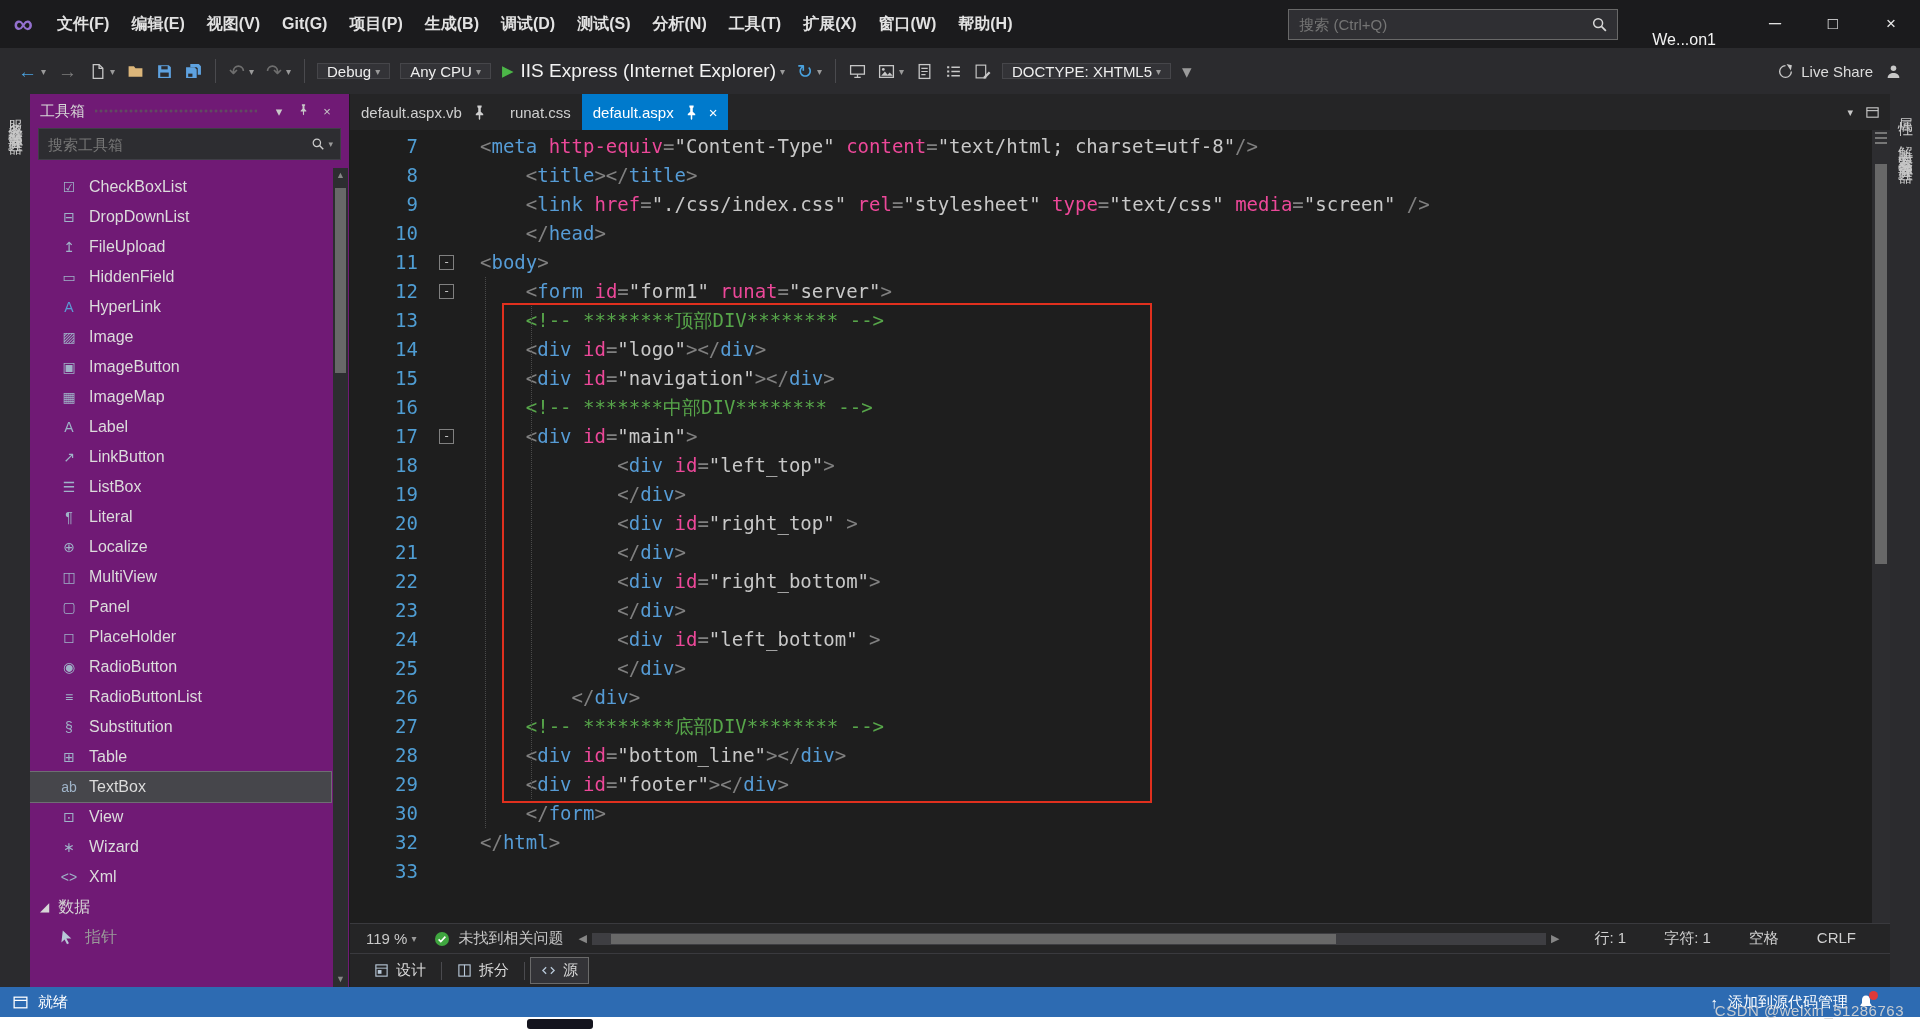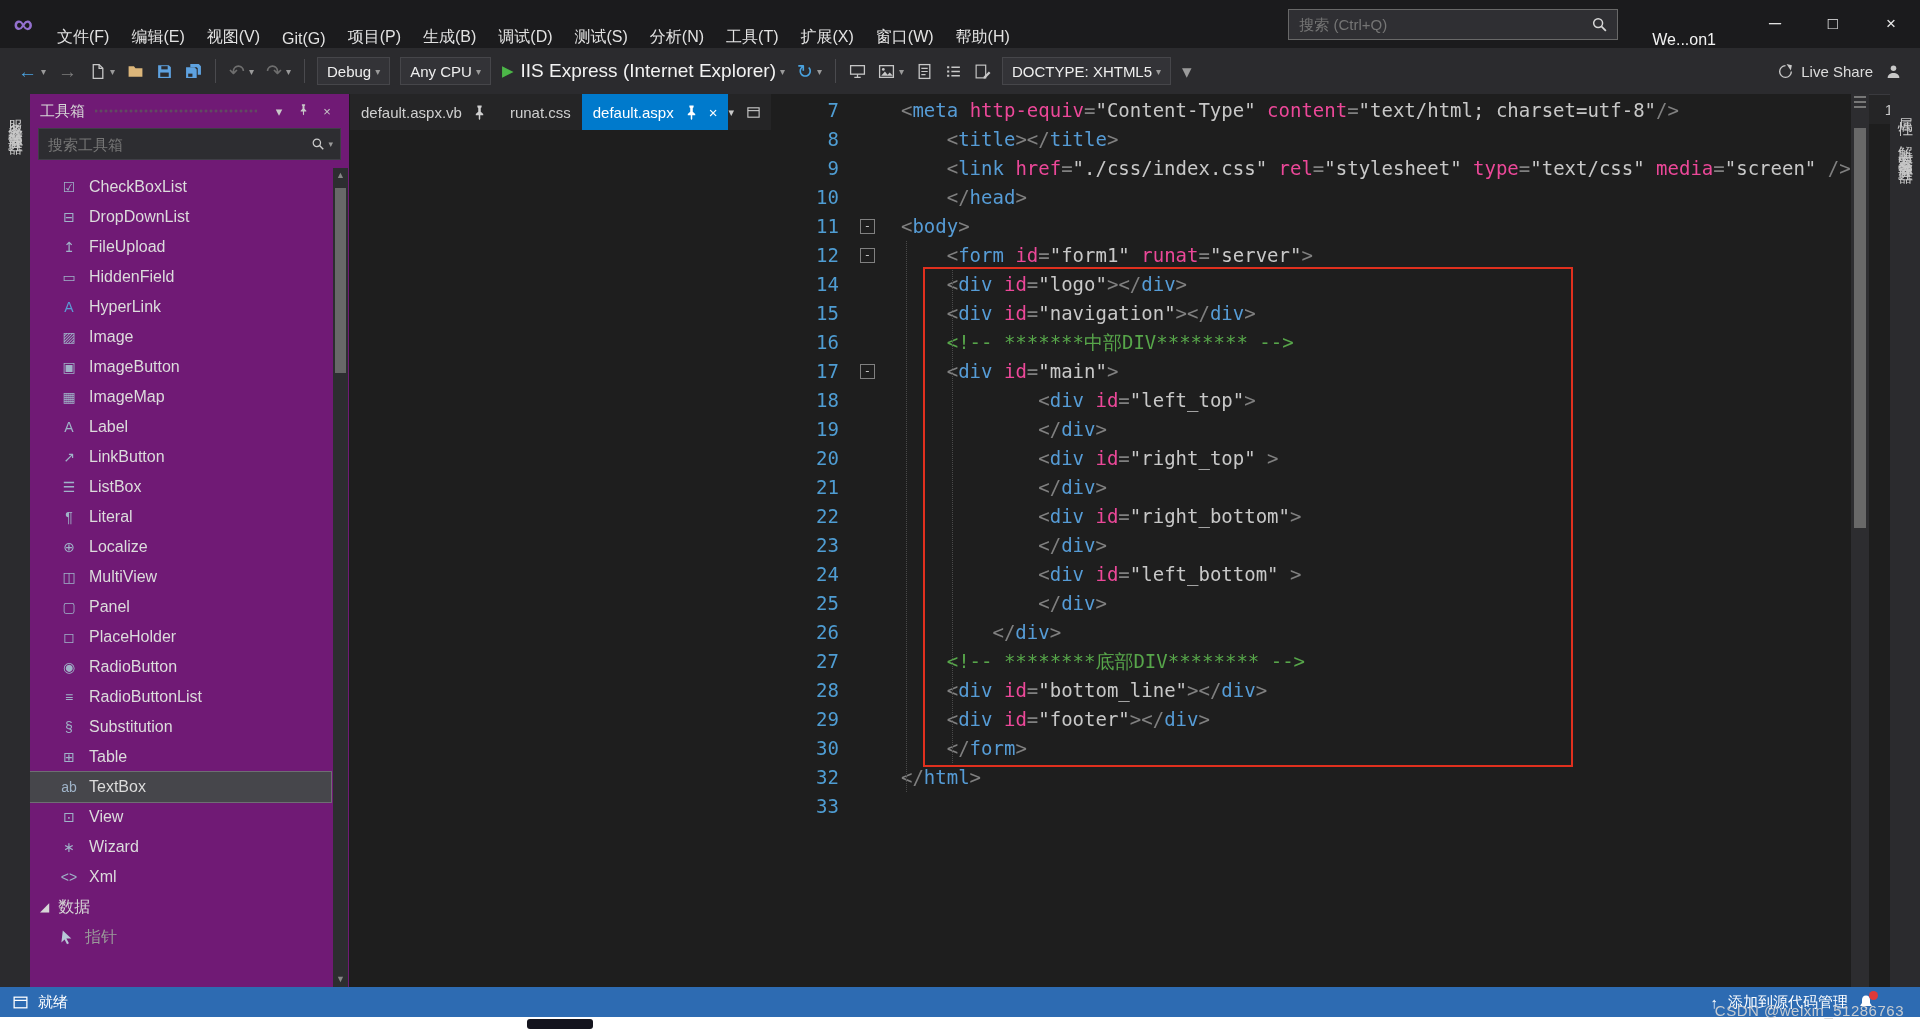--- a/index.html
+++ b/index.html
@@ -6,36 +6,36 @@
   html,body { width:1920px; height:1031px; overflow:hidden; background:#1e1e1e; }
   body { font-family:"Liberation Sans","DejaVu Sans",sans-serif; font-size:16px; color:#d8d8d8; cursor:default; }
   .app { width:1920px; height:1031px; display:flex; flex-direction:column; position:relative; }
 
   svg.ic { width:17px; height:17px; fill:currentColor; display:inline-block; flex:0 0 auto; }
   svg.sm { width:14px; height:14px; }
 
   
   .titlebar { height:48px; flex:0 0 auto; background:#1b1b1d; display:flex; align-items:stretch; }
   .vs-logo { width:46px; display:flex; align-items:center; justify-content:center; color:#9471cf; font-size:27px; font-weight:bold; font-style:italic; }
-  .menu-bar { display:flex; align-items:flex-end; }
+  .menu-bar { display:flex; align-items:center;font-weight:bold; }
   .menu-item { padding:0 11px; display:flex; align-items:center; font-size:16px; color:#e2e2e2; white-space:nowrap; }
   .tb-search { margin-left:auto; align-self:center; width:330px; height:31px; background:#2f2f33; border:1px solid #686868; display:flex; align-items:center; flex:0 0 auto; }
   .tb-search input { flex:1; min-width:0; background:transparent; border:none; outline:none; color:#b4b4b4; font-size:15px; padding:0 10px; font-family:inherit; }
   .tb-search .ic { color:#d8d8d8; margin-right:9px; }
   .solution-name { margin-left:34px; align-self:center; font-size:16px; color:#f2f2f2; white-space:nowrap;margin-top:32px; }
   .win-controls { margin-left:30px; display:flex; }
   .win-btn { width:58px; display:flex; align-items:center; justify-content:center; font-size:17px; color:#eaeaea; }
 
   
   .toolbar { height:46px; flex:0 0 auto; background:#2b2b2e; display:flex; align-items:center; padding:0 12px; }
   .tb-item { display:flex; align-items:center; padding:0 6px; height:34px; color:#c8c8c8; }
   .tb-glyph { font-size:19px; line-height:1; }
   .tb-chev { font-size:10px; color:#9a9a9a; margin-left:4px; }
   .tb-sep { width:1px; height:24px; background:#4a4a4e; margin:0 7px; flex:0 0 auto; }
-  .tb-dd { background:#333337; border:1px solid #46464a; height:28px; padding:0 9px; margin:0 5px; font-size:15px; color:#eeeeee; }
+  .tb-dd { background:#333337; border:1px solid #46464a; height:16px; padding:0 9px; margin:0 5px; font-size:15px; color:#eeeeee; }
   .run-play { color:#4cb648; font-size:15px; margin-right:7px; }
   .run-label { font-size:19px; color:#f2f2f2; white-space:nowrap; }
   .tb-label { font-size:15px; margin-left:7px; color:#dcdcdc; white-space:nowrap; }
   .tb-spacer { flex:1; }
 
   
   .main { flex:1; display:flex; min-height:0; }
   .activity-strip { width:30px; background:#2b2b2e; display:flex; flex-direction:column; align-items:center; padding-top:6px; flex:0 0 auto; }
   .v-text { writing-mode:vertical-rl; font-size:15px; color:#c8c8c8; letter-spacing:3px; padding:8px 0; white-space:nowrap; }
   .v-tab { display:flex; justify-content:center; }
@@ -58,21 +58,21 @@
   .tbx-svgicon { width:15px; height:15px; margin-right:10px; color:#b8c8d8; }
   .tbx-group { height:30px; display:flex; align-items:center; padding-left:10px; color:#d6d6d6; font-size:16px; }
   .tbx-group .tri { margin-right:9px; font-size:12px; }
   .tbx-scroll { position:absolute; right:1px; top:74px; bottom:0; width:15px; background:#2d2d30; }
   .tbx-scroll .arrow { position:absolute; left:0; width:15px; height:15px; color:#868686; font-size:9px; text-align:center; line-height:15px; }
   .tbx-scroll .arrow.top { top:0; }
   .tbx-scroll .arrow.bottom { bottom:0; }
   .tbx-thumb { position:absolute; left:2px; width:11px; top:20px; height:185px; background:#686868; }
 
   
-  .editor-col { flex:1; display:flex; min-width:0; background:#1e1e1e;justify-content:space-between; }
+  .editor-col { flex:1; display:flex; flex-direction:column; min-width:0; background:#1e1e1e;justify-content:space-between; }
   .tab-row { height:36px; background:#252526; display:flex; align-items:stretch; flex:0 0 auto; }
   .tab-strip { display:flex; }
   .doc-tab { display:flex; align-items:center; padding:0 11px; font-size:15px; color:#cfcfcf; white-space:nowrap; }
   .doc-tab.active { background:#007acc; color:#ffffff; }
   .tab-pin { width:12px; height:12px; margin-left:9px; }
   .tab-close { margin-left:9px; font-size:15px; }
   .tab-row-right { margin-left:auto; display:flex; align-items:center; gap:12px; padding-right:10px; color:#c8c8c8; }
   .trr-chev { font-size:11px; }
   .tab-row-right .ic { width:15px; height:15px; }
 
@@ -518,20 +518,21 @@
 
       <div class="editor-wrap">
         <div class="code-pane">
           <div>
               <div class="code-line"><span class="ln">7</span><span class="fold-col"></span><span class="code"><span class="tk-d">&lt;</span><span class="tk-t">meta</span><span class="tk-x"> </span><span class="tk-a">http-equiv</span><span class="tk-d">=</span><span class="tk-v">"Content-Type"</span><span class="tk-x"> </span><span class="tk-a">content</span><span class="tk-d">=</span><span class="tk-v">"text/html; charset=utf-8"</span><span class="tk-d">/&gt;</span></span></div>
               <div class="code-line"><span class="ln">8</span><span class="fold-col"></span><span class="code">    <span class="tk-d">&lt;</span><span class="tk-t">title</span><span class="tk-d">&gt;&lt;/</span><span class="tk-t">title</span><span class="tk-d">&gt;</span></span></div>
               <div class="code-line"><span class="ln">9</span><span class="fold-col"></span><span class="code">    <span class="tk-d">&lt;</span><span class="tk-t">link</span><span class="tk-x"> </span><span class="tk-a">href</span><span class="tk-d">=</span><span class="tk-v">"./css/index.css"</span><span class="tk-x"> </span><span class="tk-a">rel</span><span class="tk-d">=</span><span class="tk-v">"stylesheet"</span><span class="tk-x"> </span><span class="tk-a">type</span><span class="tk-d">=</span><span class="tk-v">"text/css"</span><span class="tk-x"> </span><span class="tk-a">media</span><span class="tk-d">=</span><span class="tk-v">"screen"</span><span class="tk-x"> </span><span class="tk-d">/&gt;</span></span></div>
               <div class="code-line"><span class="ln">10</span><span class="fold-col"></span><span class="code">    <span class="tk-d">&lt;/</span><span class="tk-t">head</span><span class="tk-d">&gt;</span></span></div>
               <div class="code-line"><span class="ln">11</span><span class="fold-col"><span class="fold-box">-</span></span><span class="code"><span class="tk-d">&lt;</span><span class="tk-t">body</span><span class="tk-d">&gt;</span></span></div>
               <div class="code-line"><span class="ln">12</span><span class="fold-col"><span class="fold-box">-</span></span><span class="code">    <span class="tk-d">&lt;</span><span class="tk-t">form</span><span class="tk-x"> </span><span class="tk-a">id</span><span class="tk-d">=</span><span class="tk-v">"form1"</span><span class="tk-x"> </span><span class="tk-a">runat</span><span class="tk-d">=</span><span class="tk-v">"server"</span><span class="tk-d">&gt;</span></span></div>
+              <div class="code-line"><span class="ln">13</span><span class="fold-col"></span><span class="code">    <span class="tk-c">&lt;!-- ********顶部DIV******** --&gt;</span></span></div>
               <div class="code-line"><span class="ln">14</span><span class="fold-col"></span><span class="code">    <span class="tk-d">&lt;</span><span class="tk-t">div</span><span class="tk-x"> </span><span class="tk-a">id</span><span class="tk-d">=</span><span class="tk-v">"logo"</span><span class="tk-d">&gt;&lt;/</span><span class="tk-t">div</span><span class="tk-d">&gt;</span></span></div>
               <div class="code-line"><span class="ln">15</span><span class="fold-col"></span><span class="code">    <span class="tk-d">&lt;</span><span class="tk-t">div</span><span class="tk-x"> </span><span class="tk-a">id</span><span class="tk-d">=</span><span class="tk-v">"navigation"</span><span class="tk-d">&gt;&lt;/</span><span class="tk-t">div</span><span class="tk-d">&gt;</span></span></div>
               <div class="code-line"><span class="ln">16</span><span class="fold-col"></span><span class="code">    <span class="tk-c">&lt;!-- *******中部DIV******** --&gt;</span></span></div>
               <div class="code-line"><span class="ln">17</span><span class="fold-col"><span class="fold-box">-</span></span><span class="code">    <span class="tk-d">&lt;</span><span class="tk-t">div</span><span class="tk-x"> </span><span class="tk-a">id</span><span class="tk-d">=</span><span class="tk-v">"main"</span><span class="tk-d">&gt;</span></span></div>
               <div class="code-line"><span class="ln">18</span><span class="fold-col"></span><span class="code">            <span class="tk-d">&lt;</span><span class="tk-t">div</span><span class="tk-x"> </span><span class="tk-a">id</span><span class="tk-d">=</span><span class="tk-v">"left_top"</span><span class="tk-d">&gt;</span></span></div>
               <div class="code-line"><span class="ln">19</span><span class="fold-col"></span><span class="code">            <span class="tk-d">&lt;/</span><span class="tk-t">div</span><span class="tk-d">&gt;</span></span></div>
               <div class="code-line"><span class="ln">20</span><span class="fold-col"></span><span class="code">            <span class="tk-d">&lt;</span><span class="tk-t">div</span><span class="tk-x"> </span><span class="tk-a">id</span><span class="tk-d">=</span><span class="tk-v">"right_top"</span><span class="tk-x"> </span><span class="tk-d">&gt;</span></span></div>
               <div class="code-line"><span class="ln">21</span><span class="fold-col"></span><span class="code">            <span class="tk-d">&lt;/</span><span class="tk-t">div</span><span class="tk-d">&gt;</span></span></div>
               <div class="code-line"><span class="ln">22</span><span class="fold-col"></span><span class="code">            <span class="tk-d">&lt;</span><span class="tk-t">div</span><span class="tk-x"> </span><span class="tk-a">id</span><span class="tk-d">=</span><span class="tk-v">"right_bottom"</span><span class="tk-d">&gt;</span></span></div>
               <div class="code-line"><span class="ln">23</span><span class="fold-col"></span><span class="code">            <span class="tk-d">&lt;/</span><span class="tk-t">div</span><span class="tk-d">&gt;</span></span></div>

